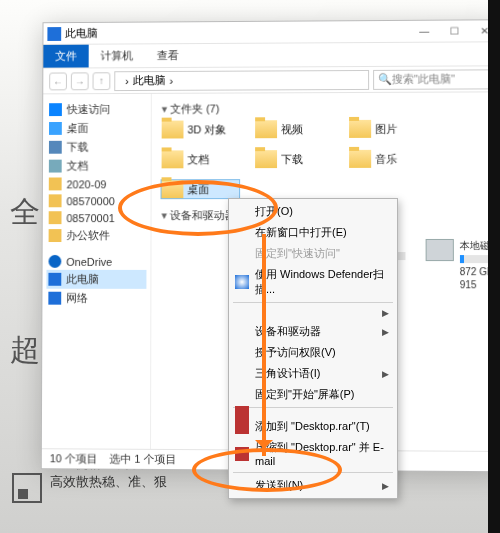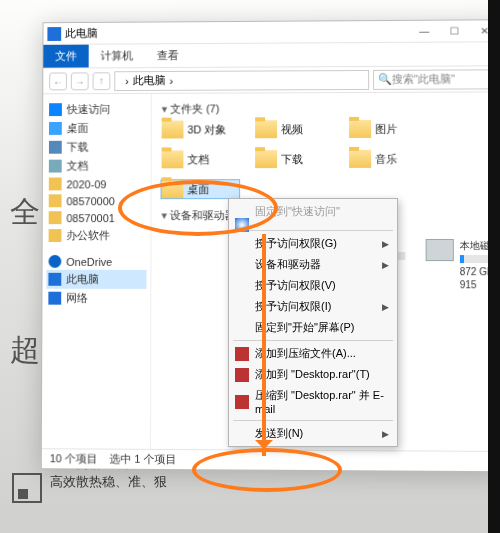--- a/index.html
+++ b/index.html
@@ -212,49 +212,54 @@
       </div>
     </div>
   </div>
   <div class="status">
     <span>10 个项目</span>
     <span>选中 1 个项目</span>
   </div>
 </div>
 
 <div class="ctx">
+  <div class="mi">
+      <span>打开(O)</span>
+    </div>
+  <div class="mi">
+      <span>在新窗口中打开(E)</span>
+    </div>
   <div class="mi disabled">
       <span>固定到"快速访问"</span>
     </div>
   <div class="mi">
       <span class="mic mic-shield"></span>
+      <span>使用 Windows Defender扫描...</span>
     </div>
   <div class="sep"></div>
   <div class="mi">
-      <span>授予访问权限(G)</span>
       <span class="arw">▶</span>
     </div>
   <div class="mi">
       <span>设备和驱动器</span>
       <span class="arw">▶</span>
     </div>
   <div class="mi">
       <span>授予访问权限(V)</span>
     </div>
   <div class="mi">
-      <span>授予访问权限(I)</span>
+      <span>三角设计语(I)</span>
       <span class="arw">▶</span>
     </div>
   <div class="mi">
       <span>固定到"开始"屏幕(P)</span>
     </div>
   <div class="sep"></div>
   <div class="mi">
       <span class="mic mic-rar"></span>
-      <span>添加到压缩文件(A)...</span>
     </div>
   <div class="mi">
       <span class="mic mic-rar"></span>
       <span>添加到 "Desktop.rar"(T)</span>
     </div>
   <div class="mi">
       <span class="mic mic-rar"></span>
       <span>压缩到 "Desktop.rar" 并 E-mail</span>
     </div>
   <div class="sep"></div>

